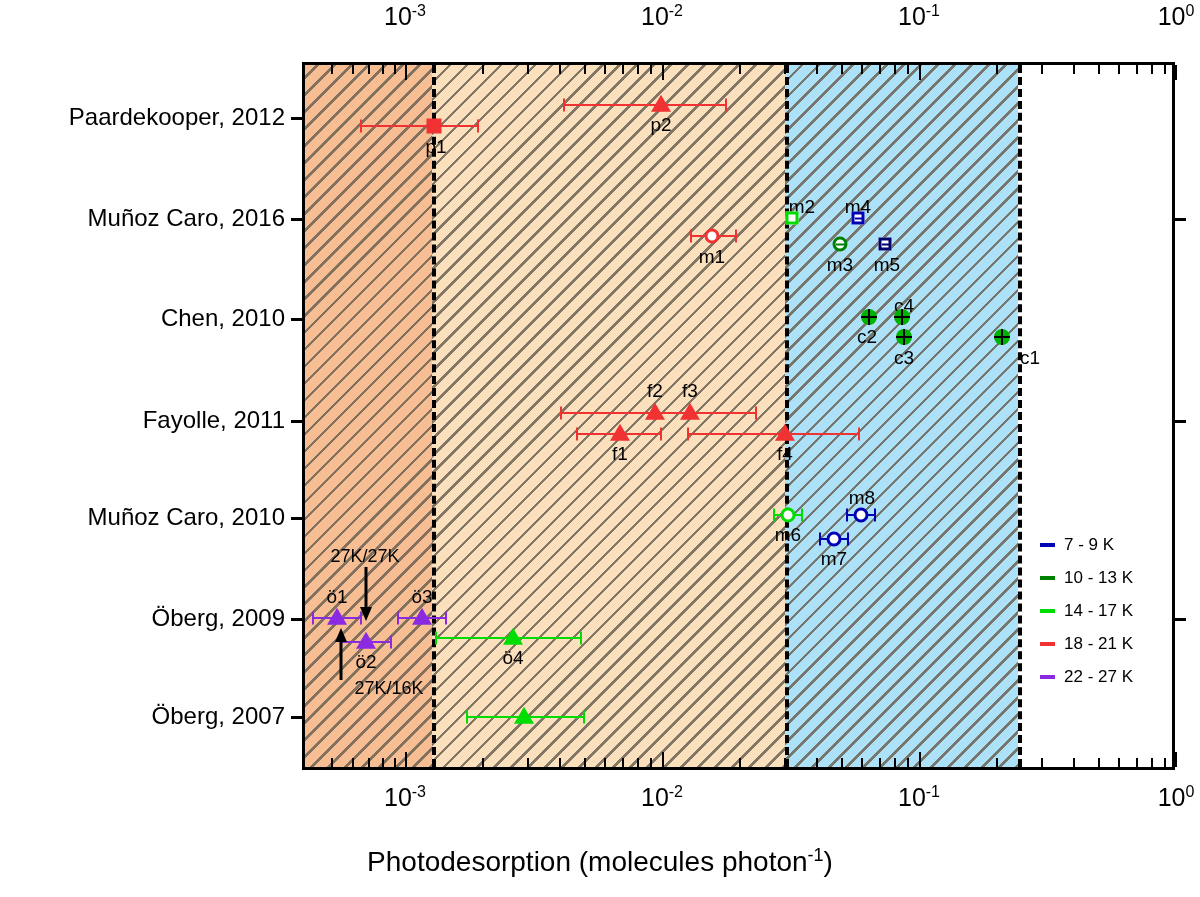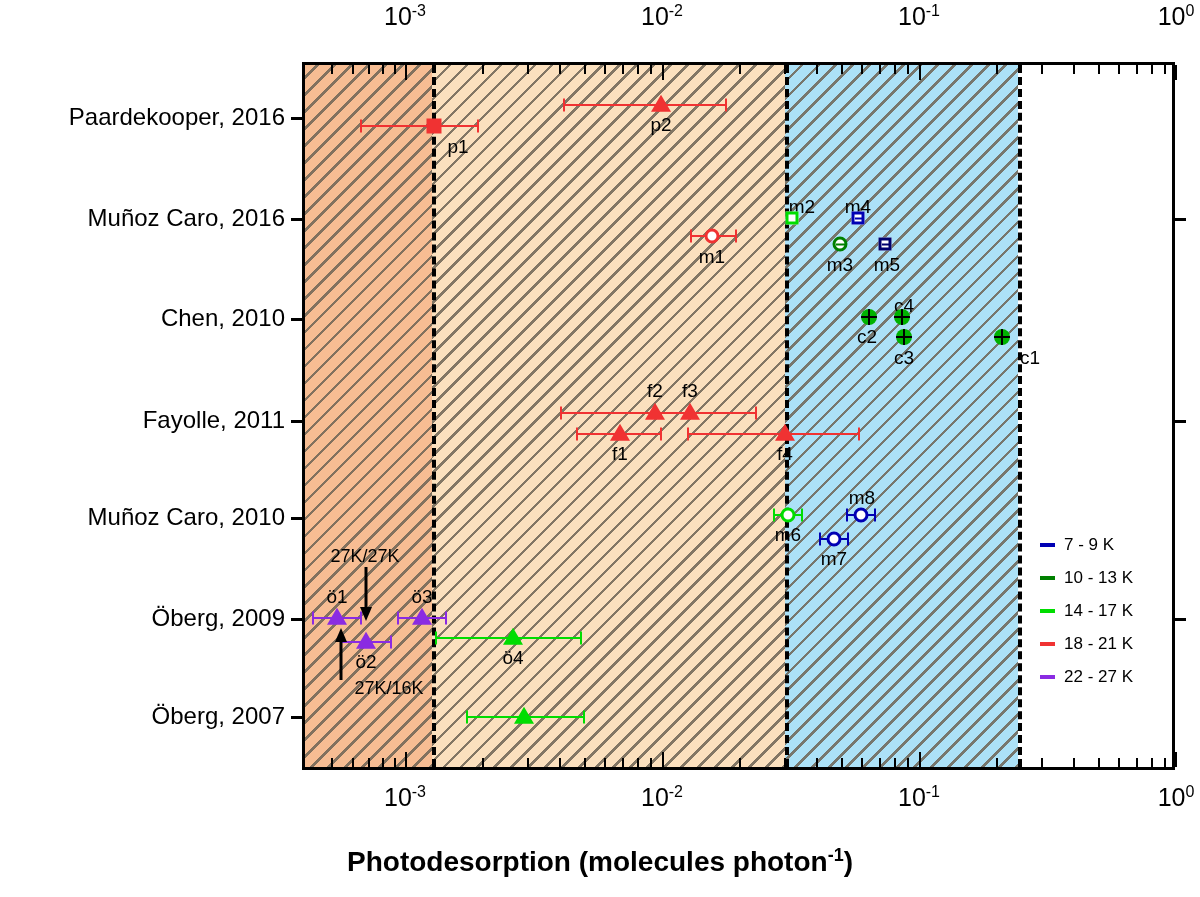--- a/index.html
+++ b/index.html
@@ -39,21 +39,21 @@
   .ytick-r{position:absolute;left:873px;width:11px;height:3px;background:#000;}
 
   
   .xlab{position:absolute;font-size:25px;white-space:nowrap;
         transform:translateX(-50%);letter-spacing:0px;}
   .xlab sup{font-size:16px;vertical-align:super;}
   .ylab{position:absolute;font-size:24px;white-space:nowrap;
         text-align:right;transform:translateY(-50%);}
 
   #xtitle{position:absolute;left:0;top:845px;width:1200px;text-align:center;
-          font-size:28px;font-weight:bold;}
+          font-size:28px;}
   #xtitle sup{font-size:18px;vertical-align:super;}
 
   
   .pt{position:absolute;transform:translate(-50%,-50%);}
   .ebar{position:absolute;transform:translateY(-50%);height:2px;}
   .ecap{position:absolute;width:2px;height:13px;transform:translate(-50%,-50%);}
 
   .m-tri{width:0;height:0;border-left:10px solid transparent;
          border-right:10px solid transparent;}
   .m-sq{width:15px;height:15px;}
@@ -92,21 +92,21 @@
   <div class="xlab" style="left:405px;top:2px;"><span>10</span><sup>-3</sup></div>
   <div class="xlab" style="left:662px;top:2px;"><span>10</span><sup>-2</sup></div>
   <div class="xlab" style="left:919px;top:2px;"><span>10</span><sup>-1</sup></div>
   <div class="xlab" style="left:1176px;top:2px;"><span>10</span><sup>0</sup></div>
 
   <div class="xlab" style="left:405px;top:783px;"><span>10</span><sup>-3</sup></div>
   <div class="xlab" style="left:662px;top:783px;"><span>10</span><sup>-2</sup></div>
   <div class="xlab" style="left:919px;top:783px;"><span>10</span><sup>-1</sup></div>
   <div class="xlab" style="left:1176px;top:783px;"><span>10</span><sup>0</sup></div>
 
-  <div class="ylab" style="right:915px;top:117px;">Paardekooper, 2016</div>
+  <div class="ylab" style="right:915px;top:117px;">Paardekooper, 2012</div>
   <div class="ylab" style="right:915px;top:218px;">Muñoz Caro, 2016</div>
   <div class="ylab" style="right:915px;top:318px;">Chen, 2010</div>
   <div class="ylab" style="right:915px;top:420px;">Fayolle, 2011</div>
   <div class="ylab" style="right:915px;top:517px;">Muñoz Caro, 2010</div>
   <div class="ylab" style="right:915px;top:618px;">Öberg, 2009</div>
   <div class="ylab" style="right:915px;top:716px;">Öberg, 2007</div>
 
   <div id="plot">
 
     <div class="band" style="left:3px;width:127px;">
@@ -139,21 +139,21 @@
     <div class="ytick" style="top:556px;"></div>
     <div class="ytick" style="top:654px;"></div>
     <div class="ytick-r" style="top:156px;"></div>
     <div class="ytick-r" style="top:358px;"></div>
     <div class="ytick-r" style="top:556px;"></div>
 
     <div class="ebar" style="left:59px;top:64px;width:117px;background:#f03232"></div>
     <div class="ecap" style="left:59px;top:64px;background:#f03232"></div>
     <div class="ecap" style="left:176px;top:64px;background:#f03232"></div>
     <div class="pt m-sq" style="left:132px;top:64px;background:#f03232"></div>
-    <div class="ptlabel" style="left:134px;top:74px;margin-left:22px;">p1</div>
+    <div class="ptlabel" style="left:134px;top:74px;">p1</div>
 
     <div class="ebar" style="left:262px;top:43px;width:162px;background:#f03232"></div>
     <div class="ecap" style="left:262px;top:43px;background:#f03232"></div>
     <div class="ecap" style="left:424px;top:43px;background:#f03232"></div>
     <div class="pt m-tri" style="left:359px;top:43px;border-bottom:17px solid #f03232;transform:translate(-50%,-60%)"></div>
     <div class="ptlabel" style="left:359px;top:52px;">p2</div>
 
     <div class="ptlabel" style="left:500px;top:134px;">m2</div>
     <div class="pt m-sq-open" style="left:490px;top:156px;border:3px solid #00dd00"></div>
 

